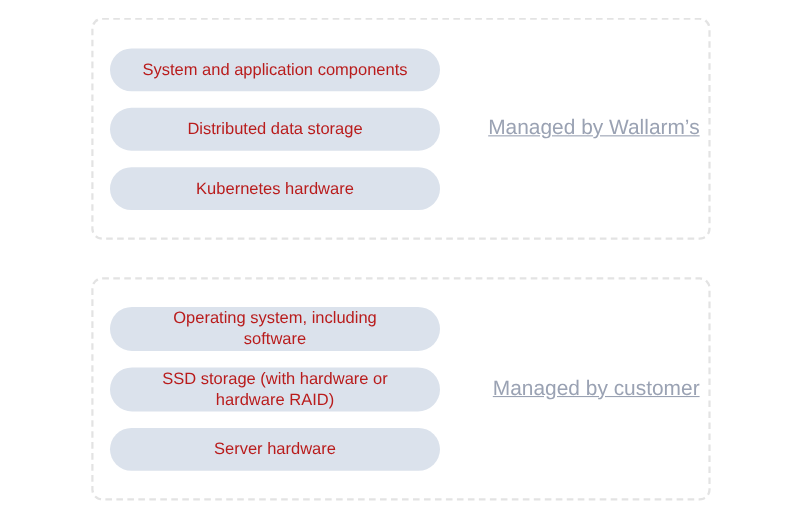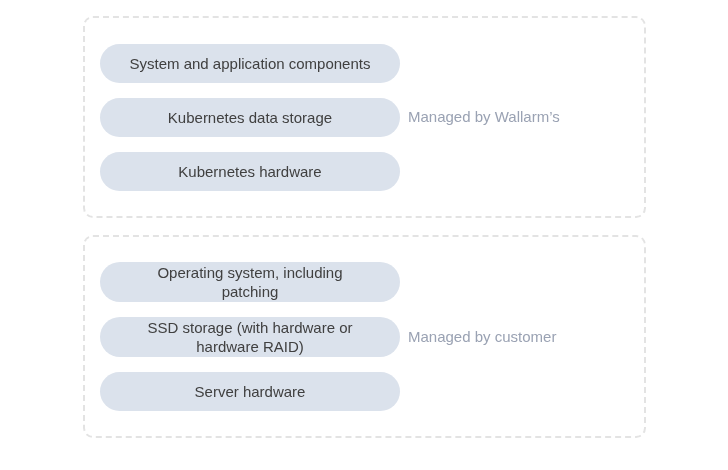--- a/index.html
+++ b/index.html
@@ -24,21 +24,21 @@
     border-radius: 10px;
     display: flex;
     flex-direction: row;
     align-items: center;
   }
   .group-top {
     top: 16px;
     height: 202px;
   }
   .group-bottom {
-    top: 235px;
+    top: 252px;
     height: 203px;
   }
   .pill-column {
     margin-left: 15px;
     width: 300px;
     display: flex;
     flex-direction: column;
     justify-content: center;
     gap: 15px;
     flex-shrink: 0;
@@ -48,68 +48,69 @@
     min-height: 39px;
     background: #dbe2ec;
     border-radius: 20px;
     display: flex;
     flex-direction: column;
     align-items: center;
     justify-content: center;
     padding: 1px 14px;
     font-size: 15px;
     line-height: 19px;
-    color: #404040;
+    color: #b91c1c;
     text-align: center;
   }
   .pill-line:empty { display: none; }
   .group-label {
     flex: 1;
     display: flex;
     flex-direction: column;
-    align-items: flex-start;
+    align-items: flex-end;
     justify-content: center;
     text-align: center;
-    font-size: 15px;
+    font-size: 19px;
     line-height: 22px;
     color: #9aa2b3;
     padding: 0 8px;
+    text-decoration: underline;
   }
   .label-line:empty { display: none; }
 </style>
 </head>
 <body>
 
 <div class="canvas">
 
   <section class="group group-top">
     <div class="pill-column">
       <div class="pill">
         <span class="pill-line">System and application components</span>
 
       </div>
       <div class="pill">
-        <span class="pill-line">Kubernetes data storage</span>
+        <span class="pill-line">Distributed data storage</span>
 
       </div>
       <div class="pill">
         <span class="pill-line">Kubernetes hardware</span>
 
       </div>
     </div>
     <div class="group-label">
       <span class="label-line">Managed by Wallarm’s</span>
     </div>
   </section>
 
   <section class="group group-bottom">
     <div class="pill-column">
       <div class="pill">
         <span class="pill-line">Operating system, including</span>
-        <span class="pill-line">patching</span>
+        <span class="pill-line">software</span>
       </div>
       <div class="pill">
         <span class="pill-line">SSD storage (with hardware or</span>
         <span class="pill-line">hardware RAID)</span>
       </div>
       <div class="pill">
         <span class="pill-line">Server hardware</span>
 
       </div>
     </div>

